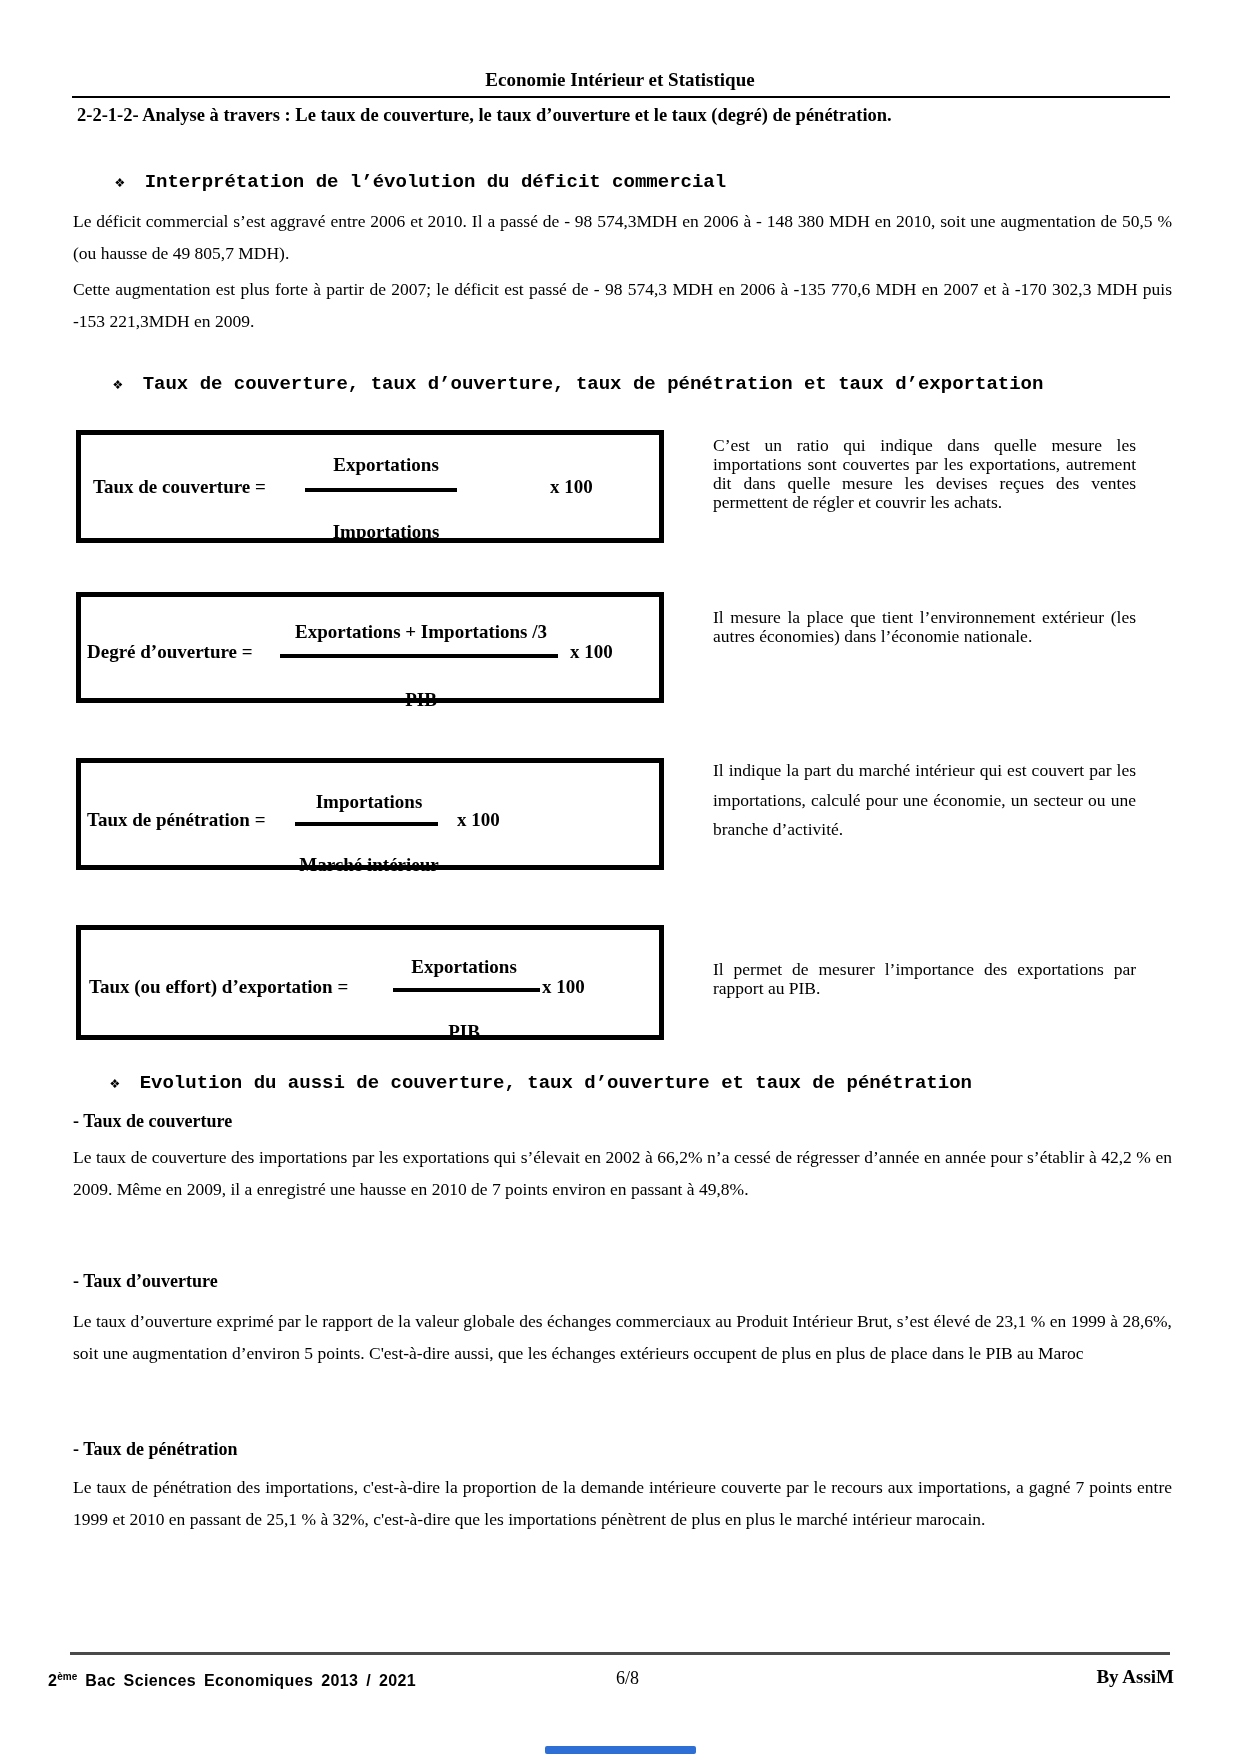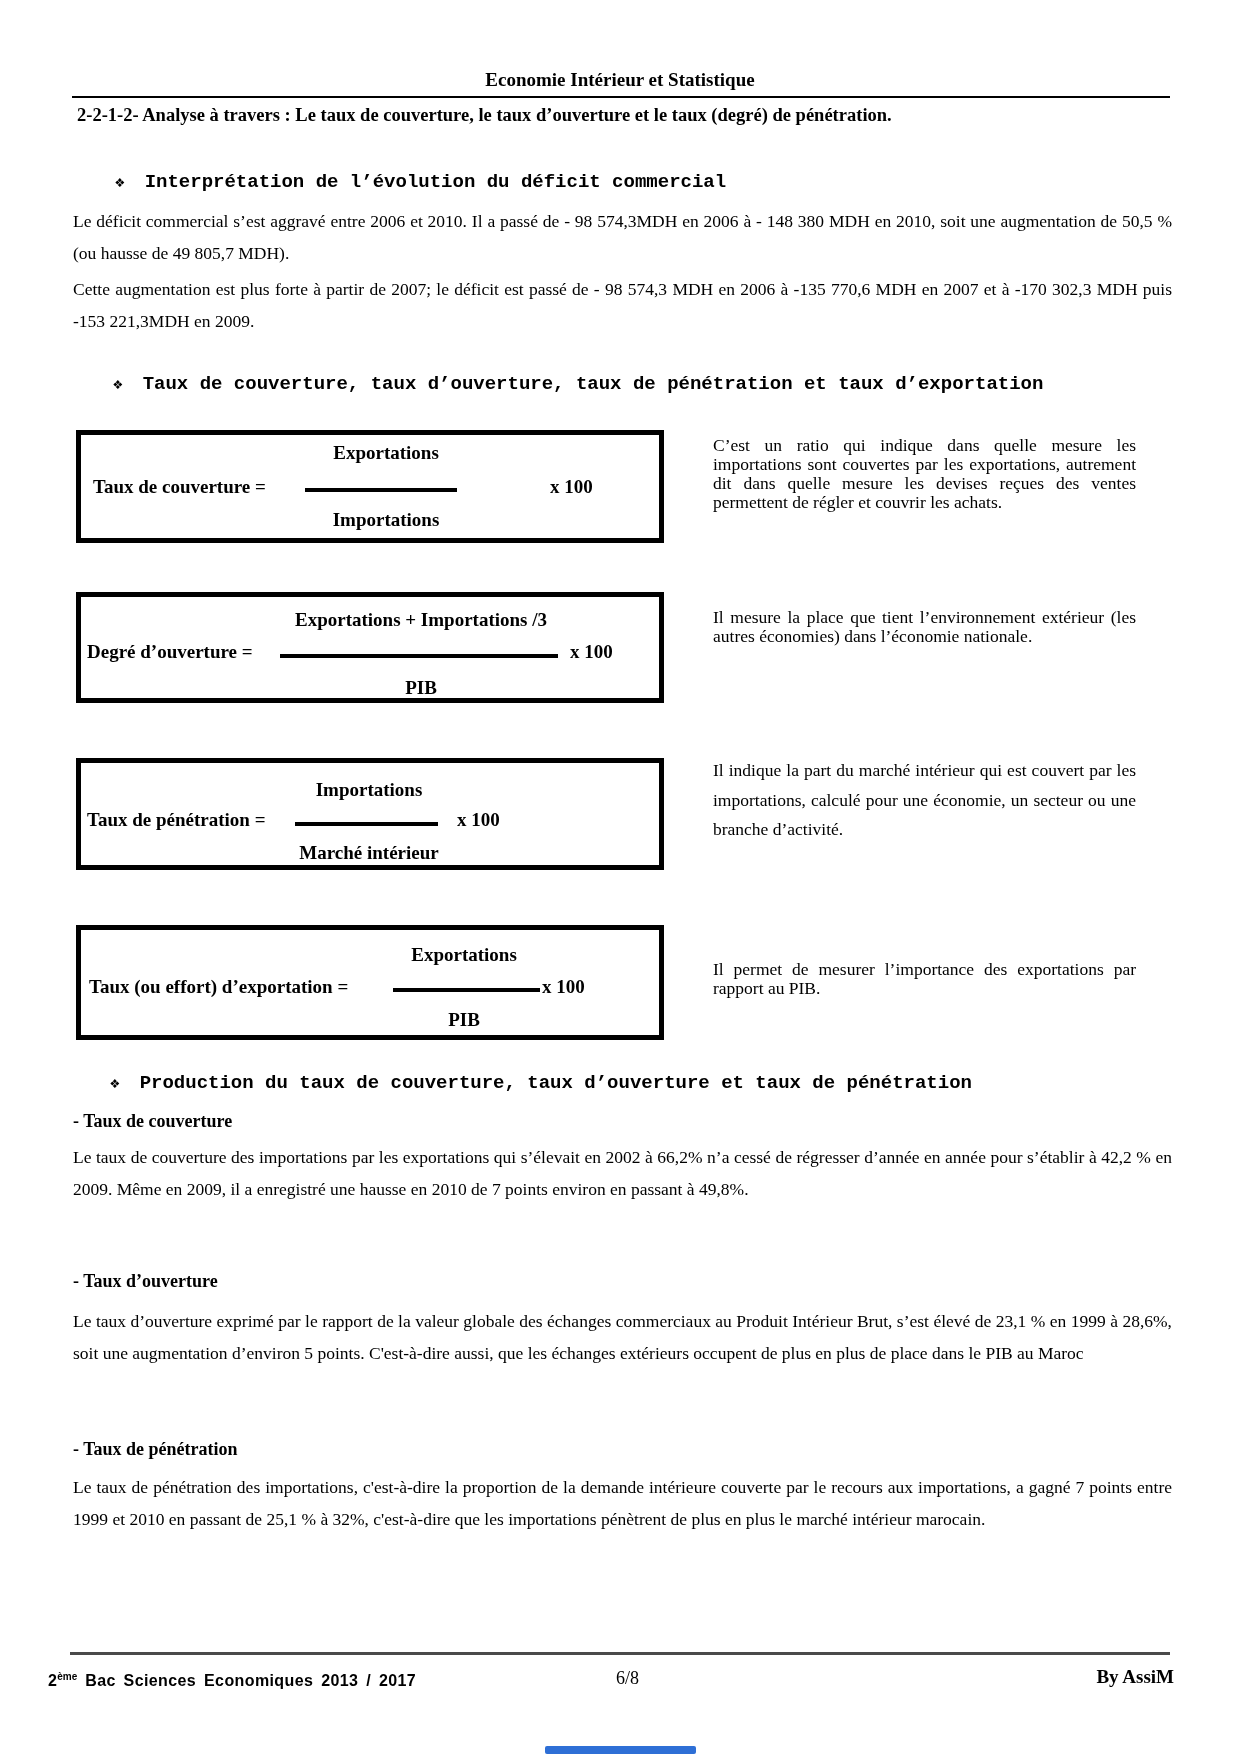--- a/index.html
+++ b/index.html
@@ -37,21 +37,21 @@
   #sub-evo2 { top:1271px; }
   #sub-evo3 { top:1439px; }
 
   
   .fbox { left:76px; width:588px; border:5px solid #000; background:#fff; }
   #fbox1 { top:430px; height:113px; }
   #fbox2 { top:592px; height:111px; }
   #fbox3 { top:758px; height:112px; }
   #fbox4 { top:925px; height:115px; }
   .fbox span { position:absolute; font-weight:bold; font-size:19px; white-space:nowrap; }
-  .fnum, .fden { text-align:center; }
+  .fnum, .fden { text-align:center;margin-top:12px; }
   .fline { height:4px; background:#000; }
 
   #fbox1 .flabel { left:12px;  top:41px; }
   #fbox1 .fnum   { left:225px; top:7px;  width:160px; }
   #fbox1 .fline  { left:224px; top:53px; width:152px; }
   #fbox1 .fx100  { left:469px; top:41px; }
   #fbox1 .fden   { left:225px; top:74px; width:160px; }
 
   #fbox2 .flabel { left:6px;   top:44px; }
   #fbox2 .fnum   { left:200px; top:12px; width:280px; }
@@ -136,29 +136,29 @@
 
 <div class="abs fbox" id="fbox4">
   <span class="flabel">Taux (ou effort) d’exportation  =</span>
   <span class="fnum">Exportations</span>
   <span class="fline"></span>
   <span class="fx100">x 100</span>
   <span class="fden">PIB</span>
 </div>
 <div class="abs note" id="note4">Il permet de mesurer l’importance des exportations par rapport au PIB.</div>
 
-<div class="abs bullet-head" id="h-evolution"><span class="glyph">❖</span><span>Production du taux de couverture, taux d’ouverture et taux de pénétration</span></div>
+<div class="abs bullet-head" id="h-evolution"><span class="glyph">❖</span><span>Evolution du aussi de couverture, taux d’ouverture et taux de pénétration</span></div>
 
 <div class="abs subhead" id="sub-evo1">- Taux de couverture</div>
 <div class="abs para" id="para-evo1">Le taux de couverture des importations par les exportations qui s’élevait en 2002 à 66,2% n’a cessé de régresser d’année en année pour s’établir à 42,2 % en 2009. Même en 2009, il a enregistré une hausse en 2010 de 7 points environ en passant à 49,8%.</div>
 
 <div class="abs subhead" id="sub-evo2">- Taux d’ouverture</div>
 <div class="abs para" id="para-evo2">Le taux d’ouverture exprimé par le rapport de la valeur globale des échanges commerciaux au Produit Intérieur Brut, s’est élevé de 23,1 % en 1999 à 28,6%, soit une augmentation d’environ 5 points. C'est-à-dire aussi, que les échanges extérieurs occupent de plus en plus de place dans le PIB au Maroc</div>
 
 <div class="abs subhead" id="sub-evo3">- Taux de pénétration</div>
 <div class="abs para" id="para-evo3">Le taux de pénétration des importations, c'est-à-dire la proportion de la demande intérieure couverte par le recours aux importations, a gagné 7 points entre 1999 et 2010 en passant de 25,1 % à 32%, c'est-à-dire que les importations pénètrent de plus en plus le marché intérieur marocain.</div>
 
 <div class="abs footer-rule" style="background: rgb(74, 74, 74);"></div>
-<div class="abs footer-left"><span>2</span><sup>ème</sup> <span>Bac Sciences Economiques  2013 /  2017</span></div>
+<div class="abs footer-left"><span>2</span><sup>ème</sup> <span>Bac Sciences Economiques  2013 /  2021</span></div>
 <div class="abs footer-center">6/8</div>
 <div class="abs footer-right">By AssiM</div>
 
 <div class="abs bottom-bar" style="background: rgb(46, 111, 214);"></div>
 
 </body></html>

